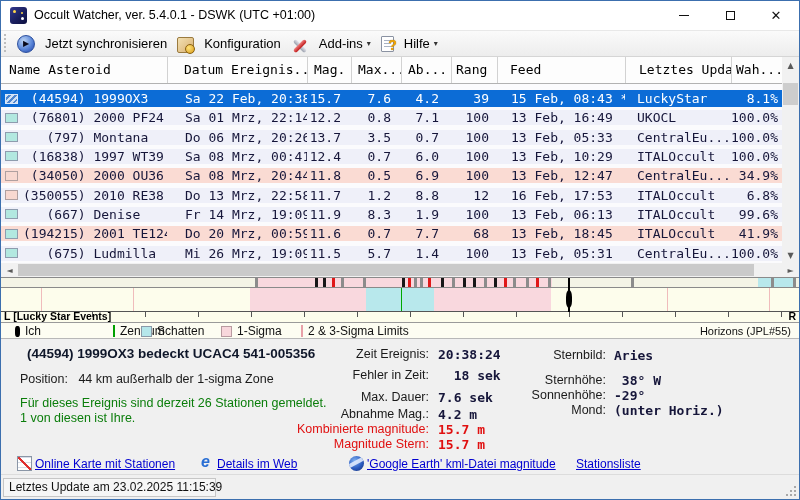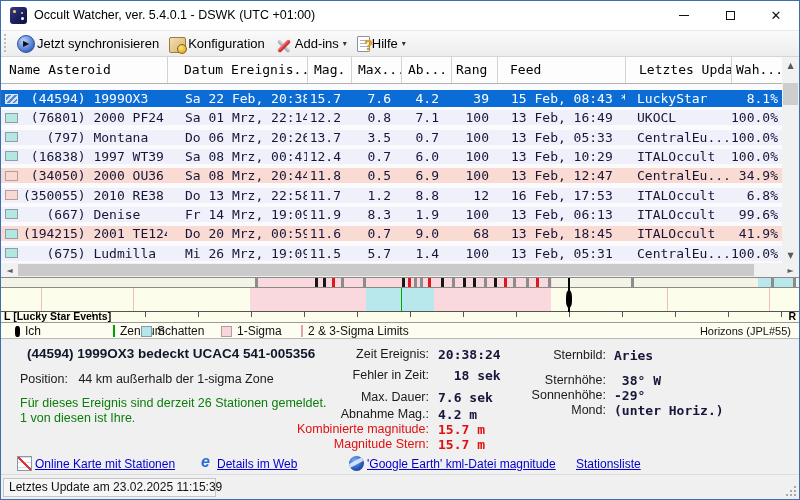--- a/index.html
+++ b/index.html
@@ -19,21 +19,21 @@
   .winbtn{width:46px;height:29px;display:flex;align-items:center;justify-content:center;
     font-size:12px;color:#111;font-family:"DejaVu Sans",sans-serif;}
   
   .toolbar{position:absolute;left:0;top:29px;width:798px;height:27px;
     background:linear-gradient(#fafafa,#ededed);border-top:1px solid #e8e8e8;
     border-bottom:1px solid #d5d5d5;display:flex;align-items:center;}
   .grip{width:5px;height:20px;margin:0 4px 0 3px;
     background:repeating-linear-gradient(to bottom,#bdbdbd 0 2px,transparent 2px 4px);
     background-size:2px 100%;background-repeat:repeat-y;}
   .tbtn{display:flex;align-items:center;height:24px;padding:0 6px 0 4px;cursor:default;}
-  .tlabel{font-size:13px;color:#000;margin-left:2px;white-space:nowrap;}
+  .tlabel{font-size:13px;color:#000;margin-left:10px;white-space:nowrap;}
   .tarrow{font-size:8px;color:#333;margin-left:4px;}
   .ticon{position:relative;width:18px;height:18px;display:inline-block;}
   .ticon-sync{border-radius:50%;background:radial-gradient(circle at 35% 30%,#bcd4f4,#5a86d8 55%,#1c3fa8);
     border:1px solid #2c4f9e;}
   .ticon-sync::after{content:"▶";position:absolute;left:5px;top:3px;font-size:8px;color:#0a0a1a;}
   .ticon-config{width:17px;height:16px;margin-top:2px;border-radius:2px;
     background:linear-gradient(135deg,#f2e0b2,#d9b071);border:1px solid #9a7a3e;}
   .ticon-config::after{content:"";position:absolute;right:-2px;bottom:-2px;width:8px;height:8px;
     border-radius:50%;background:radial-gradient(circle at 35% 35%,#ffe27a,#d89a18);border:1px solid #8a6210;}
   .ticon-addins{width:18px;height:16px;margin-top:2px;}
@@ -306,21 +306,21 @@
           <div class="cell c-update">13 Feb, 06:13</div>
           <div class="cell c-feed">ITALOccult</div>
           <div class="cell c-wah">99.6%</div>
         </div>
         <div class="trow pinkbg">
           <div class="cell c-icon"><span class="rowicon teal"></span></div>
           <div class="cell c-name">(194215) 2001 TE124</div>
           <div class="cell c-date">Do 20 Mrz, 00:59</div>
           <div class="cell c-mag">11.6</div>
           <div class="cell c-max">0.7</div>
-          <div class="cell c-ab">9.0</div>
+          <div class="cell c-ab">7.7</div>
           <div class="cell c-rang">68</div>
           <div class="cell c-update">13 Feb, 18:45</div>
           <div class="cell c-feed">ITALOccult</div>
           <div class="cell c-wah">41.9%</div>
         </div>
         <div class="trow">
           <div class="cell c-icon"><span class="rowicon teal"></span></div>
           <div class="cell c-name">   (675) Ludmilla</div>
           <div class="cell c-date">Mi 26 Mrz, 19:09</div>
           <div class="cell c-mag">11.5</div>

